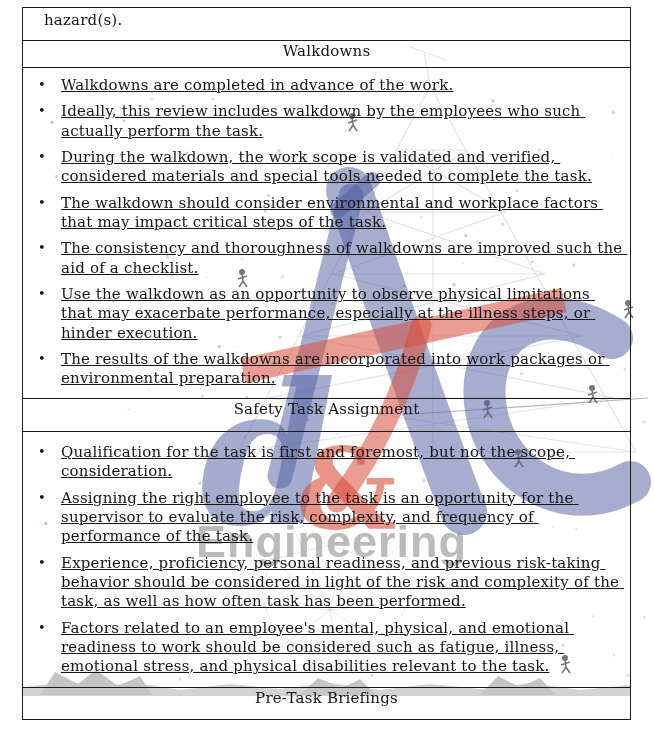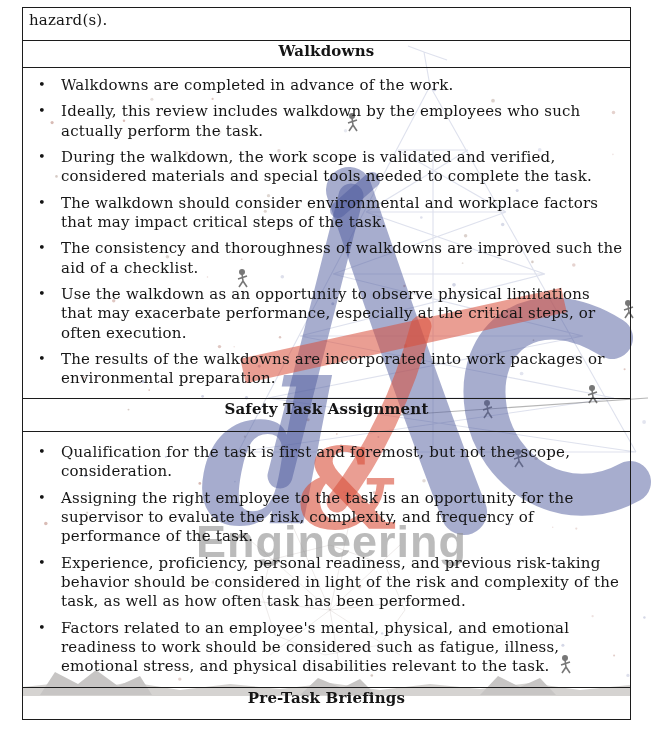--- a/index.html
+++ b/index.html
@@ -12,30 +12,30 @@
   table.doc{
     position:absolute;left:22px;top:7px;width:609px;
     border-collapse:collapse;table-layout:fixed;z-index:1;
   }
   table.doc td{
     border:1.5px solid #1c1c1c;
     color:#151515;background:transparent;
     font-size:15px;line-height:1.29;letter-spacing:.2px;
     vertical-align:top;
   }
-  td.txtcell{padding:3px 9px 4px 6px;white-space:pre-wrap;}
+  td.txtcell{padding:3px 9px 4px 21px;white-space:pre-wrap;}
   td.headcell{
-    text-align:center;font-weight:bold;vertical-align:middle;
+    text-align:center;font-weight:normal;vertical-align:middle;
     padding:1px 4px;letter-spacing:.3px;
   }
   td.bulletcell{padding:0;}
   .blist{padding:8px 0 2px 0;}
   .bitem{display:flex;margin-bottom:7px;}
   .bmark{flex:none;width:23px;padding-left:15px;font-size:13px;line-height:1.45;}
-  .btxt{flex:1;padding-right:6px;white-space:pre-wrap;}
+  .btxt{flex:1;padding-right:6px;white-space:pre-wrap;text-decoration:underline;}
 </style>
 </head>
 <body>
 
 <svg id="watermark" width="654" height="752" viewBox="0 0 654 752">
 
   <g stroke="#8a93c0" stroke-width="1.1" fill="none" opacity="0.28">
     <path d="M430,86 L238,452 M430,86 L636,452 M433,150 L433,452
              M398,150 L468,150 M366,212 L506,212 M333,274 L545,274
              M300,336 L583,336 M268,398 L614,398 M238,452 L636,452
@@ -231,21 +231,21 @@
         <div class="bitem">
               <span class="bmark">•</span>
               <div class="btxt">The walkdown should consider environmental and workplace factors that may impact critical steps of the task.</div>
             </div>
         <div class="bitem">
               <span class="bmark">•</span>
               <div class="btxt">The consistency and thoroughness of walkdowns are improved such the aid of a checklist.</div>
             </div>
         <div class="bitem">
               <span class="bmark">•</span>
-              <div class="btxt">Use the walkdown as an opportunity to observe physical limitations that may exacerbate performance, especially at the critical steps, or often execution.</div>
+              <div class="btxt">Use the walkdown as an opportunity to observe physical limitations that may exacerbate performance, especially at the illness steps, or hinder execution.</div>
             </div>
         <div class="bitem">
               <span class="bmark">•</span>
               <div class="btxt">The results of the walkdowns are incorporated into work packages or environmental preparation.</div>
             </div>
       </div>
     </td>
   </tr>
   <tr>
     <td class="headcell" style="height:30px">Safety Task Assignment</td>

